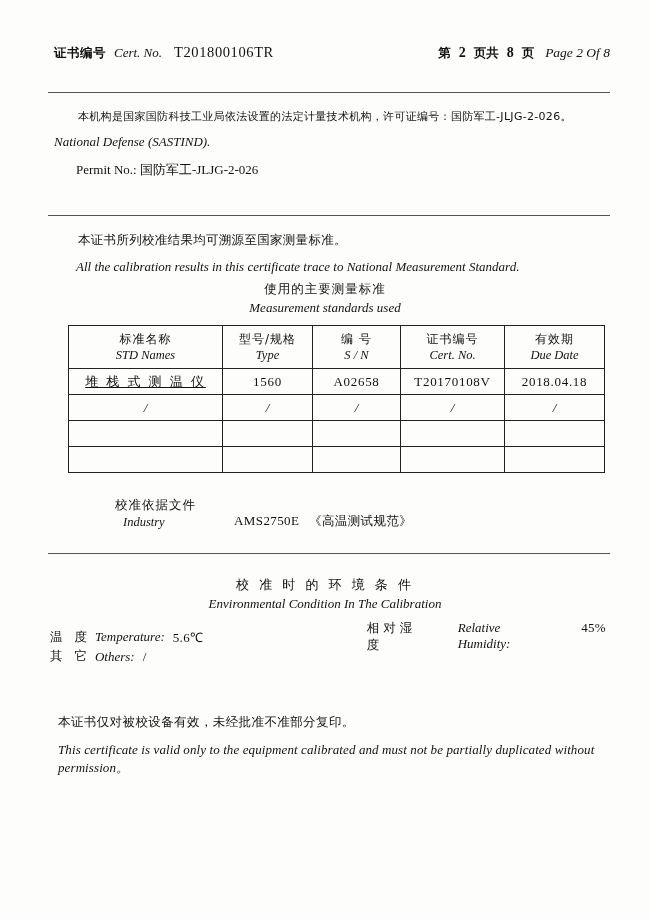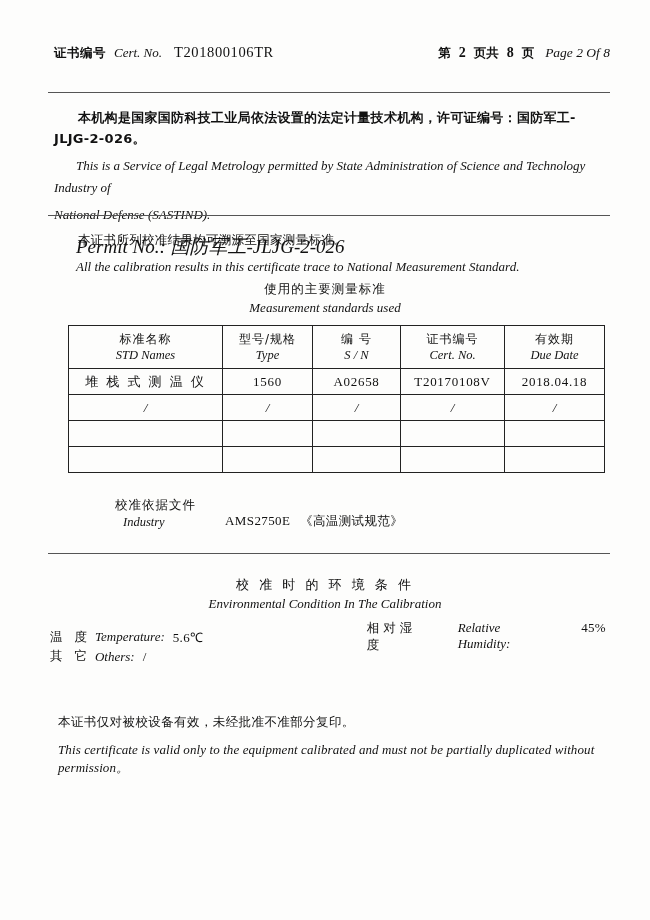--- a/index.html
+++ b/index.html
@@ -77,36 +77,34 @@
     border-top: 1px solid #555;
   }
   .rule.r1 { top: 92px; }
   .rule.r2 { top: 215px; }
   .rule.r3 { top: 553px; }
 
   
   .blk1 { position: absolute; top: 108px; left: 54px; right: 44px; }
   .blk1 .zh {
     font-family: "DejaVu Sans", sans-serif;
-    font-size: 13px;
+    font-size: 11px;
     text-indent: 24px;
     line-height: 1.6;
     letter-spacing: 0.3px;
-    font-weight: bold;
   }
   .blk1 .en {
     font-style: italic;
     font-size: 13px;
     line-height: 1.7;
     margin-top: 5px;
   }
   .blk1 .en.i1 { text-indent: 22px; }
   .blk1 .permit {
-    font-style: italic;
-    font-size: 19px;
+    font-size: 13px;
     margin-top: 8px;
     text-indent: 22px;
   }
 
   
   .blk2 { position: absolute; top: 232px; left: 54px; right: 44px; }
   .blk2 .zh {
     font-family: "DejaVu Sans", sans-serif;
     font-size: 12.5px;
     text-indent: 24px;
@@ -165,20 +163,21 @@
   .th-en {
     font-style: italic;
     font-size: 12.5px;
     display: block;
     line-height: 1.3;
   }
   .cell-zh {
     font-family: "DejaVu Sans", sans-serif;
     font-size: 12.5px;
     letter-spacing: 2px;
+    text-decoration: underline;
   }
   .cell-num { font-size: 13.5px; letter-spacing: 0.7px; }
   .cell-slash { font-style: italic; font-size: 13px; }
 
   
   .ref {
     position: absolute;
     top: 497px;
     left: 115px;
     display: flex;
@@ -193,21 +192,21 @@
   }
   .ref .lbl .en {
     font-style: italic;
     font-size: 12.5px;
     display: block;
     margin-top: 1px;
     padding-left: 8px;
   }
   .ref .val {
     margin-top: 12px;
-    margin-left: 0;
+    margin-left: 9px;
     font-size: 13px;
     letter-spacing: 0.4px;
   }
   .ref .val .zh {
     font-family: "DejaVu Sans", sans-serif;
     font-size: 12.5px;
     margin-left: 6px;
   }
 
   
@@ -282,21 +281,20 @@
       <span class="num">8</span>
       <span class="zh">页</span>
       <span class="it">Page 2 Of 8</span>
     </span>
   </div>
 
   <div class="rule r1"></div>
 
   <div class="blk1">
     <div class="zh">本机构是国家国防科技工业局依法设置的法定计量技术机构，许可证编号：国防军工-JLJG-2-026。</div>
-    <div class="en i1">This is a Service of Legal Metrology permitted by State Administration of Science and Technology Industry of</div>
     <div class="en">National Defense (SASTIND).</div>
     <div class="permit">Permit No.: 国防军工-JLJG-2-026</div>
   </div>
 
   <div class="rule r2"></div>
 
   <div class="blk2">
     <div class="zh">本证书所列校准结果均可溯源至国家测量标准。</div>
     <div class="en">All the calibration results in this certificate trace to National Measurement Standard.</div>
   </div>

